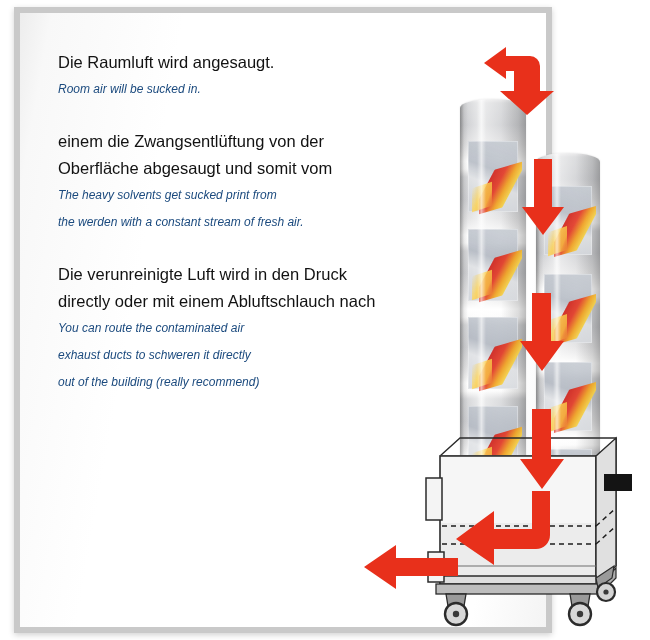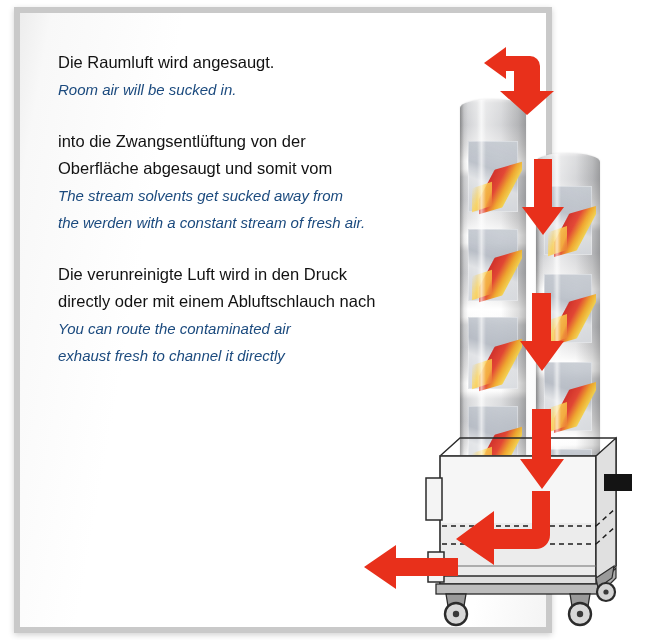--- a/index.html
+++ b/index.html
@@ -40,21 +40,21 @@
   .para{margin:0 0 0 0;}
   .para + .para{margin-top:25px;}
   .line-de{
     color:#121212;
     font-size:16.5px;
     line-height:27px;
     white-space:nowrap;
   }
   .line-en{
     color:#1b4a7e;
-    font-size:15px;
+    font-size:12px;
     line-height:27px;
     font-style:italic;
     white-space:nowrap;
   }
   
   #illus{
     position:absolute;
     left:330px;top:18px;
     width:305px;height:600px;
   }
@@ -148,31 +148,32 @@
     <div id="frame-inner">
 
       <div id="text-col">
 
         <div class="para">
           <div class="line-de">Die Raumluft wird angesaugt.</div>
           <div class="line-en">Room air will be sucked in.</div>
         </div>
 
         <div class="para">
-          <div class="line-de">into die Zwangsentlüftung von der</div>
+          <div class="line-de">einem die Zwangsentlüftung von der</div>
           <div class="line-de">Oberfläche abgesaugt und somit vom</div>
-          <div class="line-en">The stream solvents get sucked away from</div>
+          <div class="line-en">The heavy solvents get sucked print from</div>
           <div class="line-en">the werden with a constant stream of fresh air.</div>
         </div>
 
         <div class="para">
           <div class="line-de">Die verunreinigte Luft wird in den Druck</div>
           <div class="line-de">directly oder mit einem Abluftschlauch nach</div>
           <div class="line-en">You can route the contaminated air</div>
-          <div class="line-en">exhaust fresh to channel it directly</div>
+          <div class="line-en">exhaust ducts to schweren it directly</div>
+          <div class="line-en">out of the building (really recommend)</div>
         </div>
       </div>
 
       <div id="illus">
 
         <div class="roll" style="left:110px;top:68px;width:66px;height:420px;">
           <div class="body"></div>
           <div class="prints">
             <div class="pcell" style="top:10%;height:17%;">
               <div class="swoosh"></div>

